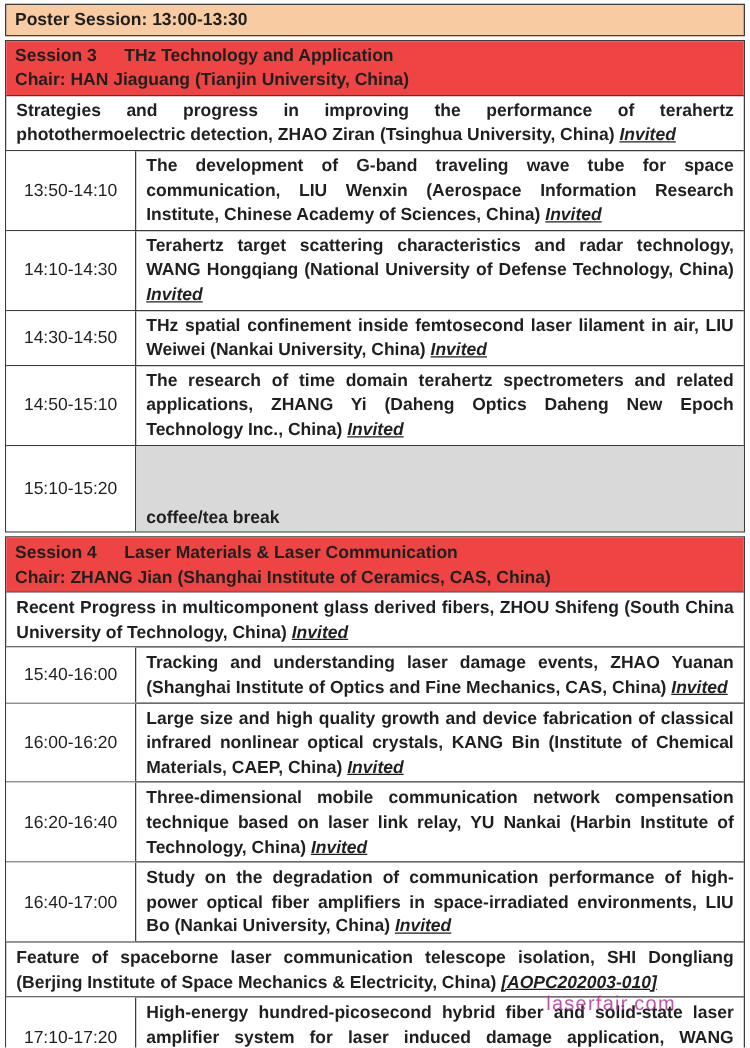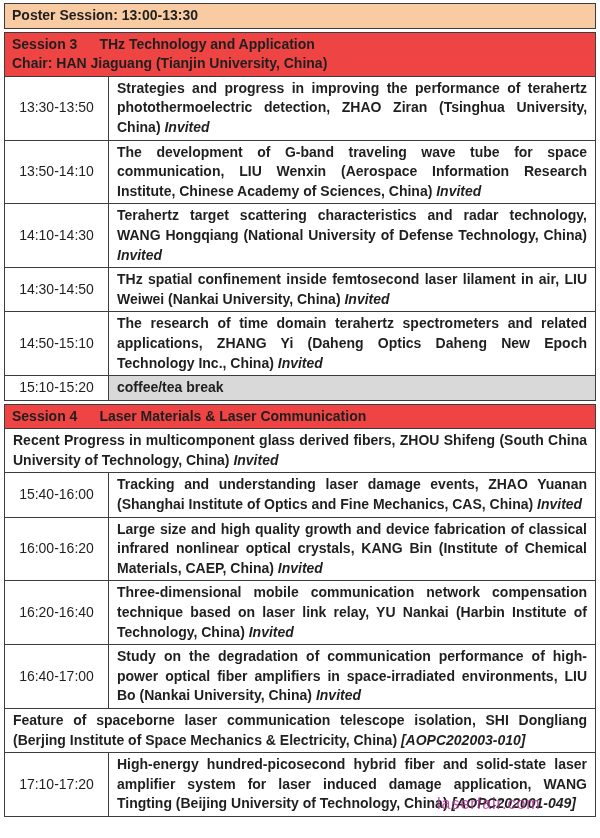--- a/index.html
+++ b/index.html
@@ -49,22 +49,22 @@
     text-align: justify;
   }
   .desc-cell.break {
     background: #d9d9d9;
     font-weight: bold;
     text-align: left;
     display: flex;
     align-items: center;
   }
   .seg-n { font-weight: bold; font-style: normal; }
-  .seg-b { font-weight: bold; font-style: normal; }
-  .seg-bi { font-weight: bold; font-style: italic; }
+  .seg-b { font-weight: bold; font-style: normal; margin-top: 45px; }
+  .seg-bi { font-weight: bold; font-style: italic; text-decoration: underline; }
   .watermark {
     position: absolute;
     left: 437px;
     top: 793px;
     font-size: 16px;
     letter-spacing: 1px;
     color: rgba(177, 54, 151, 0.85);
     pointer-events: none;
     white-space: nowrap;
   }
@@ -76,21 +76,20 @@
   <div class="block poster-row">
     <span>Poster Session: 13:00-13:30</span>
   </div>
   <div id="sessions-root">
       <div class="block">
         <div class="session-header">
           <div class="session-title"><span>Session 3</span><span class="gap"></span><span>THz Technology and Application</span></div>
           <div><span class="seg-b">Chair: HAN Jiaguang (</span><span class="seg-n">Tianjin University, China)</span></div>
         </div>
         <div class="row">
-          <div class="time-cell">13:30-13:50</div>
           <div class="desc-cell"><span class="seg-n">Strategies and progress in improving the performance of terahertz photothermoelectric detection, </span><span class="seg-b">ZHAO Ziran </span><span class="seg-n">(Tsinghua University, China) </span><span class="seg-bi">Invited</span></div>
         </div>
         <div class="row">
           <div class="time-cell">13:50-14:10</div>
           <div class="desc-cell"><span class="seg-n">The development of G-band traveling wave tube for space communication, </span><span class="seg-b">LIU Wenxin (</span><span class="seg-n">Aerospace Information Research Institute, Chinese Academy of Sciences, China) </span><span class="seg-bi">Invited</span></div>
         </div>
         <div class="row">
           <div class="time-cell">14:10-14:30</div>
           <div class="desc-cell"><span class="seg-n">Terahertz target scattering characteristics and radar technology, </span><span class="seg-b">WANG Hongqiang </span><span class="seg-n">(National University of Defense Technology, China) </span><span class="seg-bi">Invited</span></div>
         </div>
@@ -105,20 +104,21 @@
         <div class="row">
           <div class="time-cell">15:10-15:20</div>
           <div class="desc-cell break">
             <span class="seg-b">coffee/tea break</span>
           </div>
         </div>
       </div>
       <div class="block">
         <div class="session-header">
           <div class="session-title"><span>Session 4</span><span class="gap"></span><span>Laser Materials &amp; Laser Communication</span></div>
+          <div><span class="seg-b">Chair: ZHANG Jian </span><span class="seg-n">(Shanghai Institute of Ceramics, CAS, China)</span></div>
         </div>
         <div class="row">
           <div class="desc-cell"><span class="seg-n">Recent Progress in multicomponent glass derived fibers, </span><span class="seg-b">ZHOU Shifeng </span><span class="seg-n">(South China University of Technology, China) </span><span class="seg-bi">Invited</span></div>
         </div>
         <div class="row">
           <div class="time-cell">15:40-16:00</div>
           <div class="desc-cell"><span class="seg-n">Tracking and understanding laser damage events, </span><span class="seg-b">ZHAO Yuanan </span><span class="seg-n">(Shanghai Institute of Optics and Fine Mechanics, CAS, China) </span><span class="seg-bi">Invited</span></div>
         </div>
         <div class="row">
           <div class="time-cell">16:00-16:20</div>

